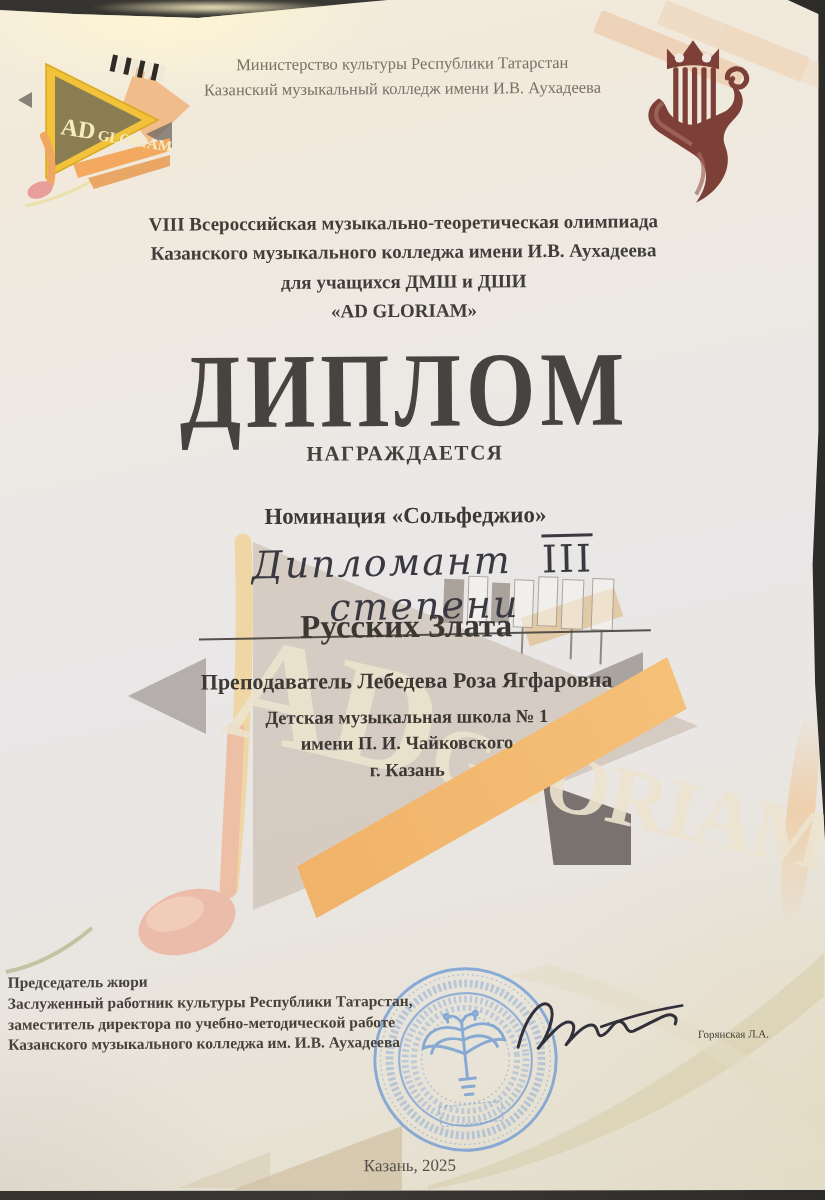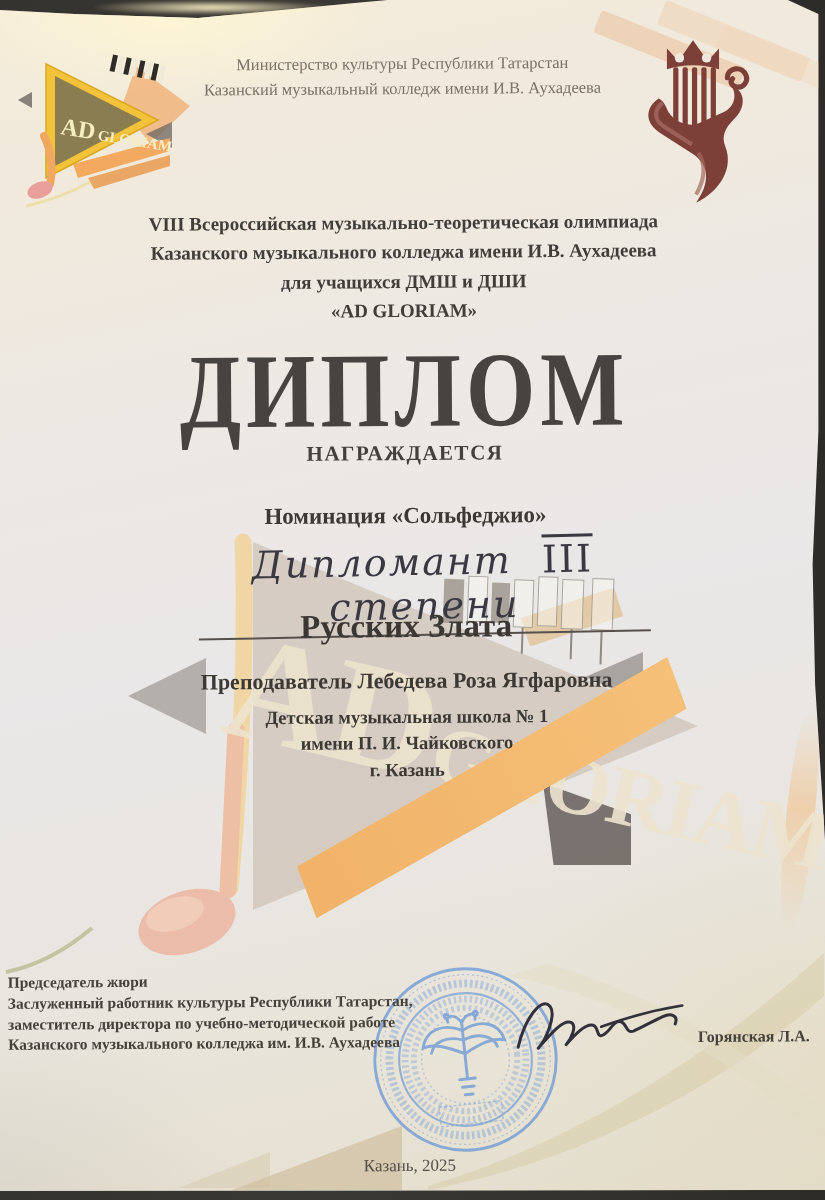--- a/index.html
+++ b/index.html
@@ -59,21 +59,21 @@
   .nomination{top:503px;font-size:23px;font-weight:bold;}
   .handline{position:absolute;left:198px;width:452px;top:540px;padding-bottom:6px;
     border-bottom:2px solid #55504c;transform:rotate(-0.8deg);
     font-family:"DejaVu Serif",serif;font-style:italic;font-size:38px;letter-spacing:2px;color:#3a3840;}
   .handline .roman{font-style:normal;text-decoration-line:overline;text-decoration-thickness:3px;padding:0 2px;}
   .recipient{top:608px;font-size:33px;font-weight:bold;color:#3b3733;}
   .teacher{top:668px;font-size:22px;font-weight:bold;}
   .school{top:704px;font-size:18.5px;font-weight:bold;line-height:1.42;}
   .jury{position:absolute;left:5px;top:970px;text-align:left;font-size:15.5px;font-weight:bold;
     line-height:1.34;color:#46413b;}
-  .sig-name{position:absolute;left:695px;top:1030px;font-size:16px;font-weight:bold;color:#45403a;}
+  .sig-name{position:absolute;left:695px;top:1030px;font-size:11px;font-weight:normal;color:#45403a;}
   .footer{top:1156px;font-size:17px;color:#56504a;}
   .top-glare{position:absolute;left:92px;top:0;width:240px;height:15px;z-index:6;
     background:radial-gradient(ellipse at center,rgba(255,244,200,.95),rgba(255,244,200,0) 72%);
     filter:blur(1.5px);pointer-events:none;}
   svg{position:absolute;overflow:visible;}
 </style>
 </head>
 <body>
 
 <div class="photo">

